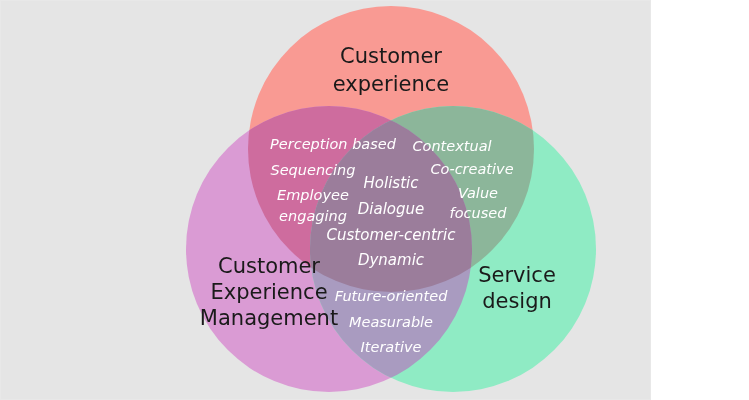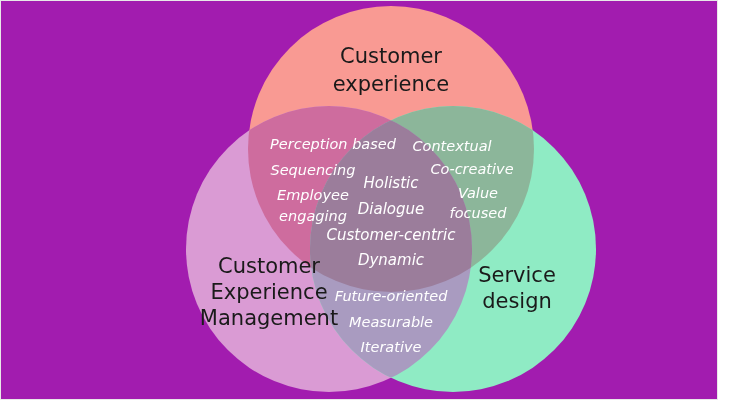--- a/index.html
+++ b/index.html
@@ -47,21 +47,21 @@
     font-family: "DejaVu Sans", sans-serif;
     font-size: 15px;
     font-style: italic;
     font-weight: 400;
     fill: #ffffff;
   }
 </style>
 </head>
 <body>
 
-<div id="venn-stage" style="width: 718px; height: 400px; background: #a21caf;">
+<div id="venn-stage" style="width: 651px; height: 400px; background: #e5e5e5;">
   <svg id="venn-svg" viewBox="0 0 749 400" xmlns="http://www.w3.org/2000/svg">
     <defs>
       <clipPath id="clip-top">
           <circle id="def-top" cx="390" cy="148" r="143"></circle>
         </clipPath>
       <clipPath id="clip-left">
           <circle id="def-left" cx="328" cy="248" r="143"></circle>
         </clipPath>
       <clipPath id="clip-right">
           <circle id="def-right" cx="452" cy="248" r="143"></circle>

